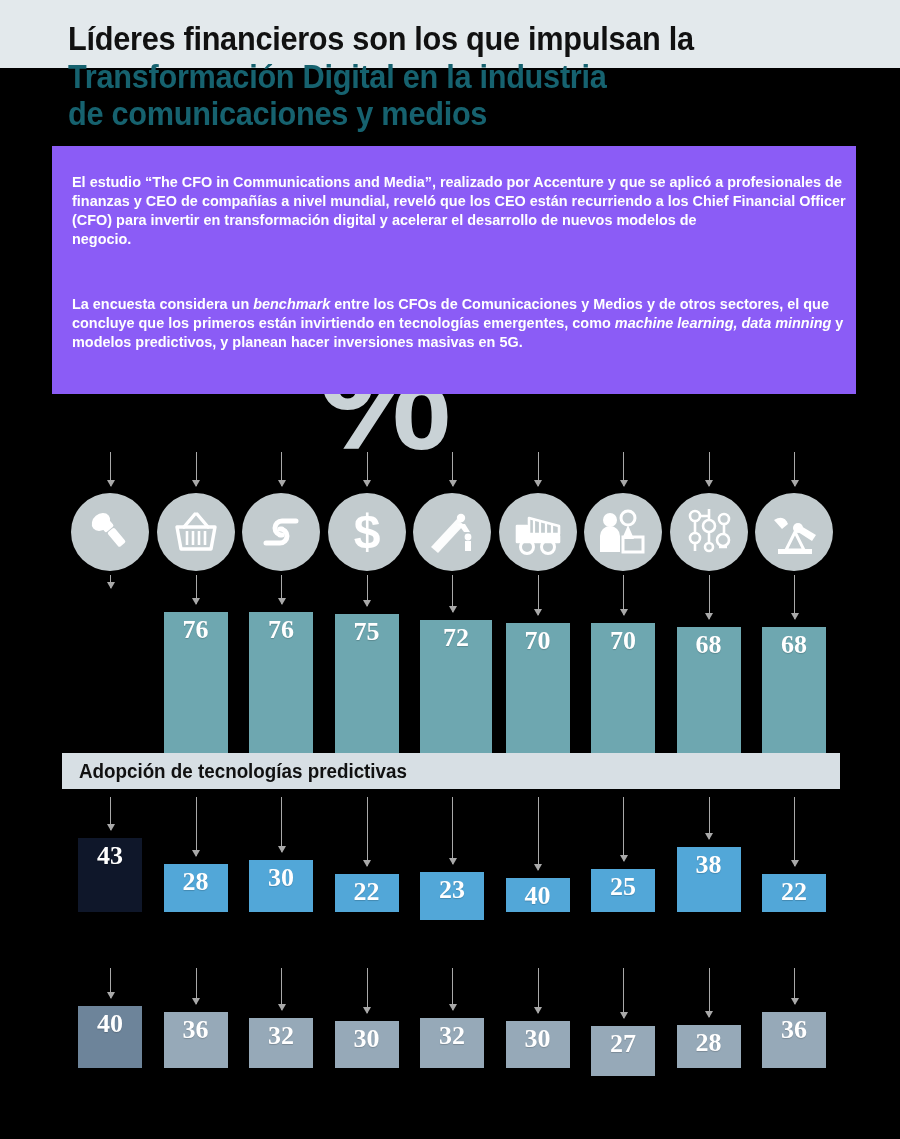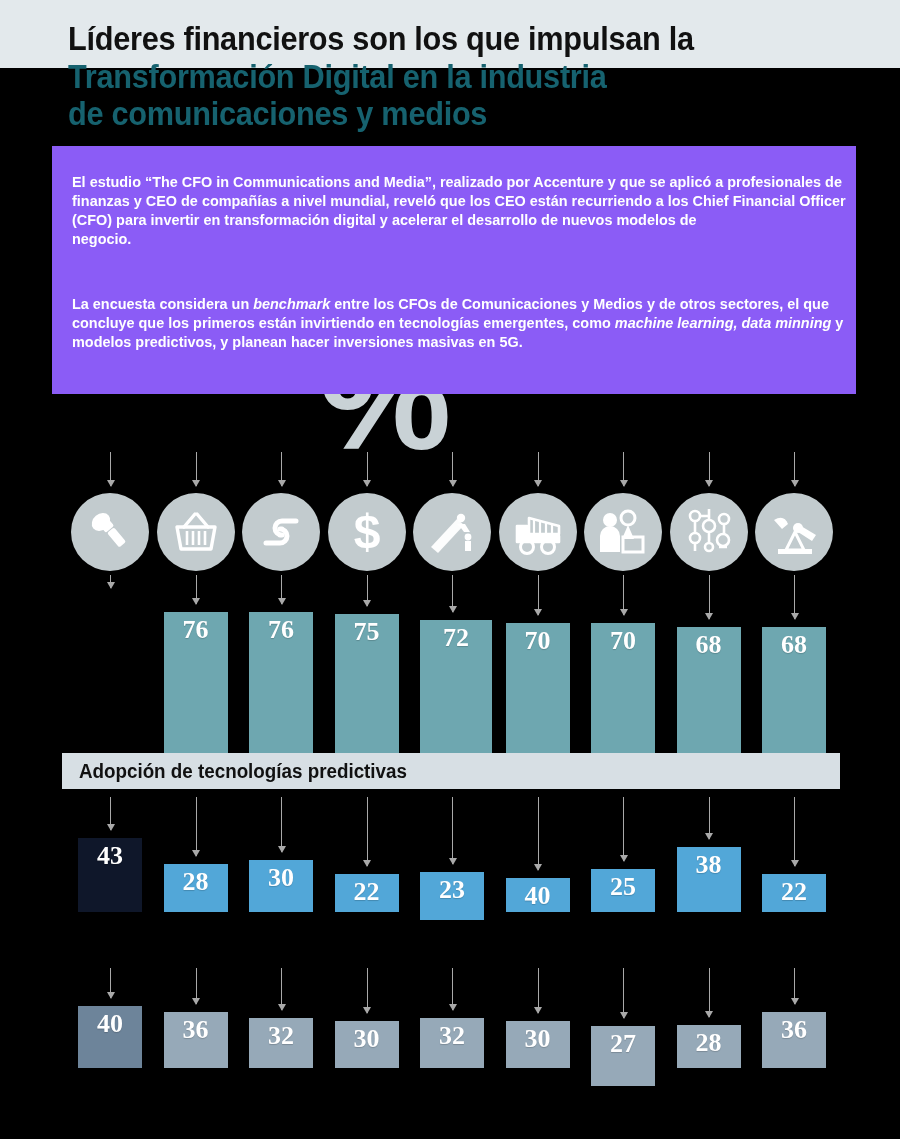--- a/index.html
+++ b/index.html
@@ -341,21 +341,21 @@
       </div>
       <div class="arrow" style="left: 452px; top: 968px; height: 42px;"></div>
       <div class="bar" style="left: 420px; top: 1018px; width: 64px; height: 50px; background: rgb(150, 169, 184);">
         <div class="val">32</div>
       </div>
       <div class="arrow" style="left: 537.5px; top: 968px; height: 45px;"></div>
       <div class="bar" style="left: 505.5px; top: 1021px; width: 64px; height: 47px; background: rgb(150, 169, 184);">
         <div class="val">30</div>
       </div>
       <div class="arrow" style="left: 623px; top: 968px; height: 50px;"></div>
-      <div class="bar" style="left: 591px; top: 1026px; width: 64px; height: 60px; background: rgb(150, 169, 184);">
+      <div class="bar" style="left: 591px; top: 1026px; width: 64px; height: 50px; background: rgb(150, 169, 184);">
         <div class="val">27</div>
       </div>
       <div class="arrow" style="left: 708.5px; top: 968px; height: 49px;"></div>
       <div class="bar" style="left: 676.5px; top: 1025px; width: 64px; height: 43px; background: rgb(150, 169, 184);">
         <div class="val">28</div>
       </div>
       <div class="arrow" style="left: 794px; top: 968px; height: 36px;"></div>
       <div class="bar" style="left: 762px; top: 1012px; width: 64px; height: 56px; background: rgb(150, 169, 184);">
         <div class="val">36</div>
       </div>

